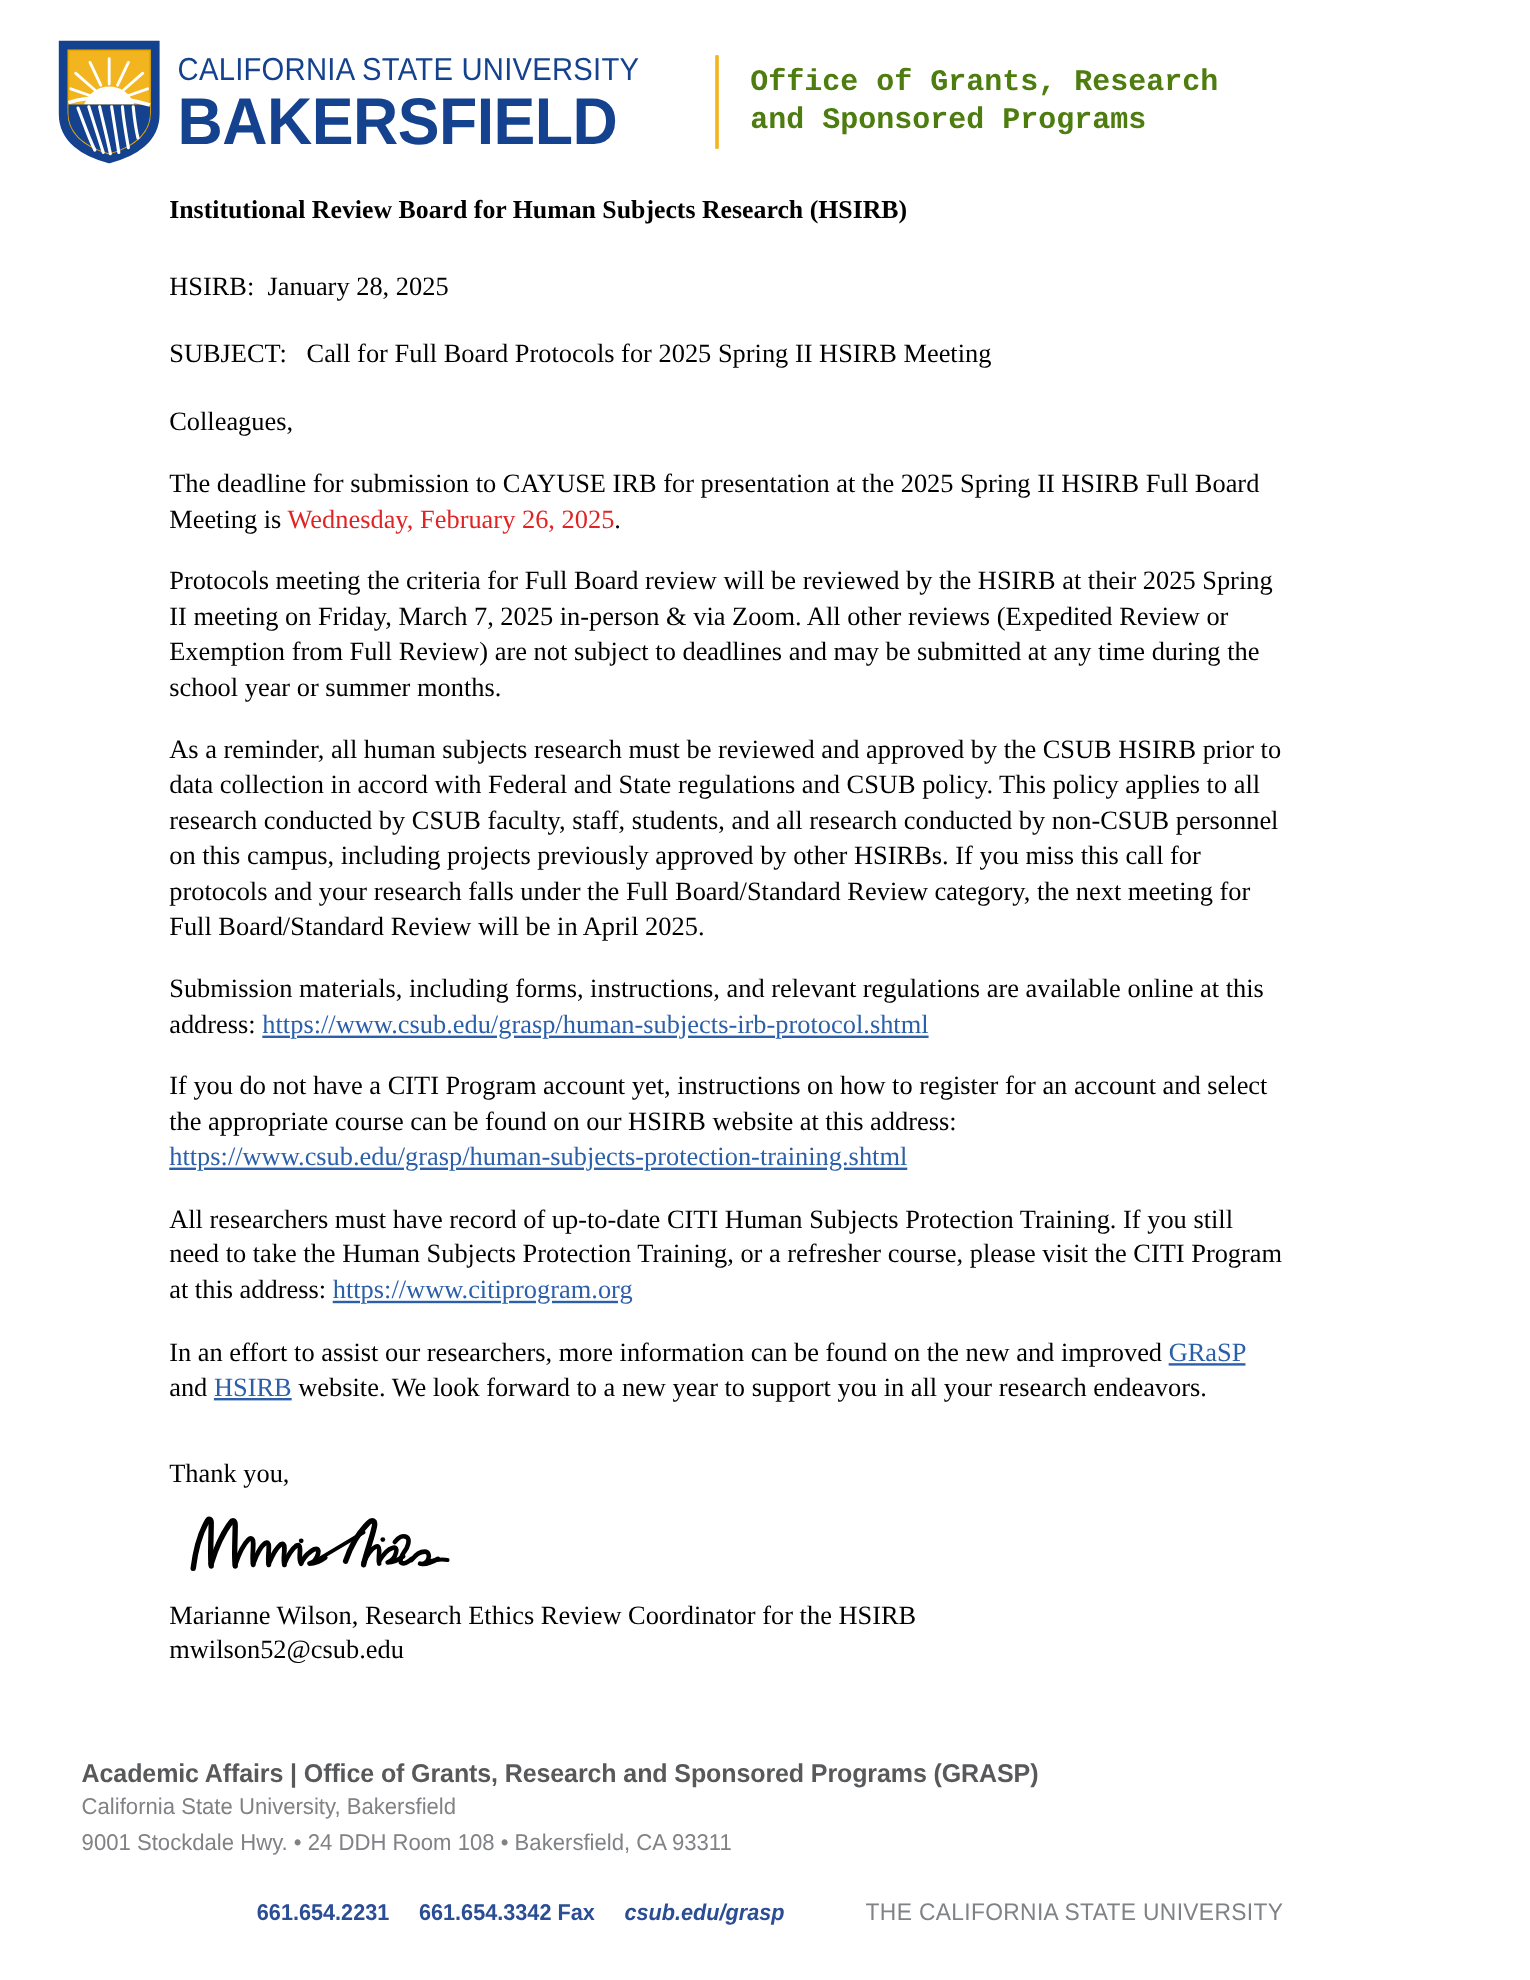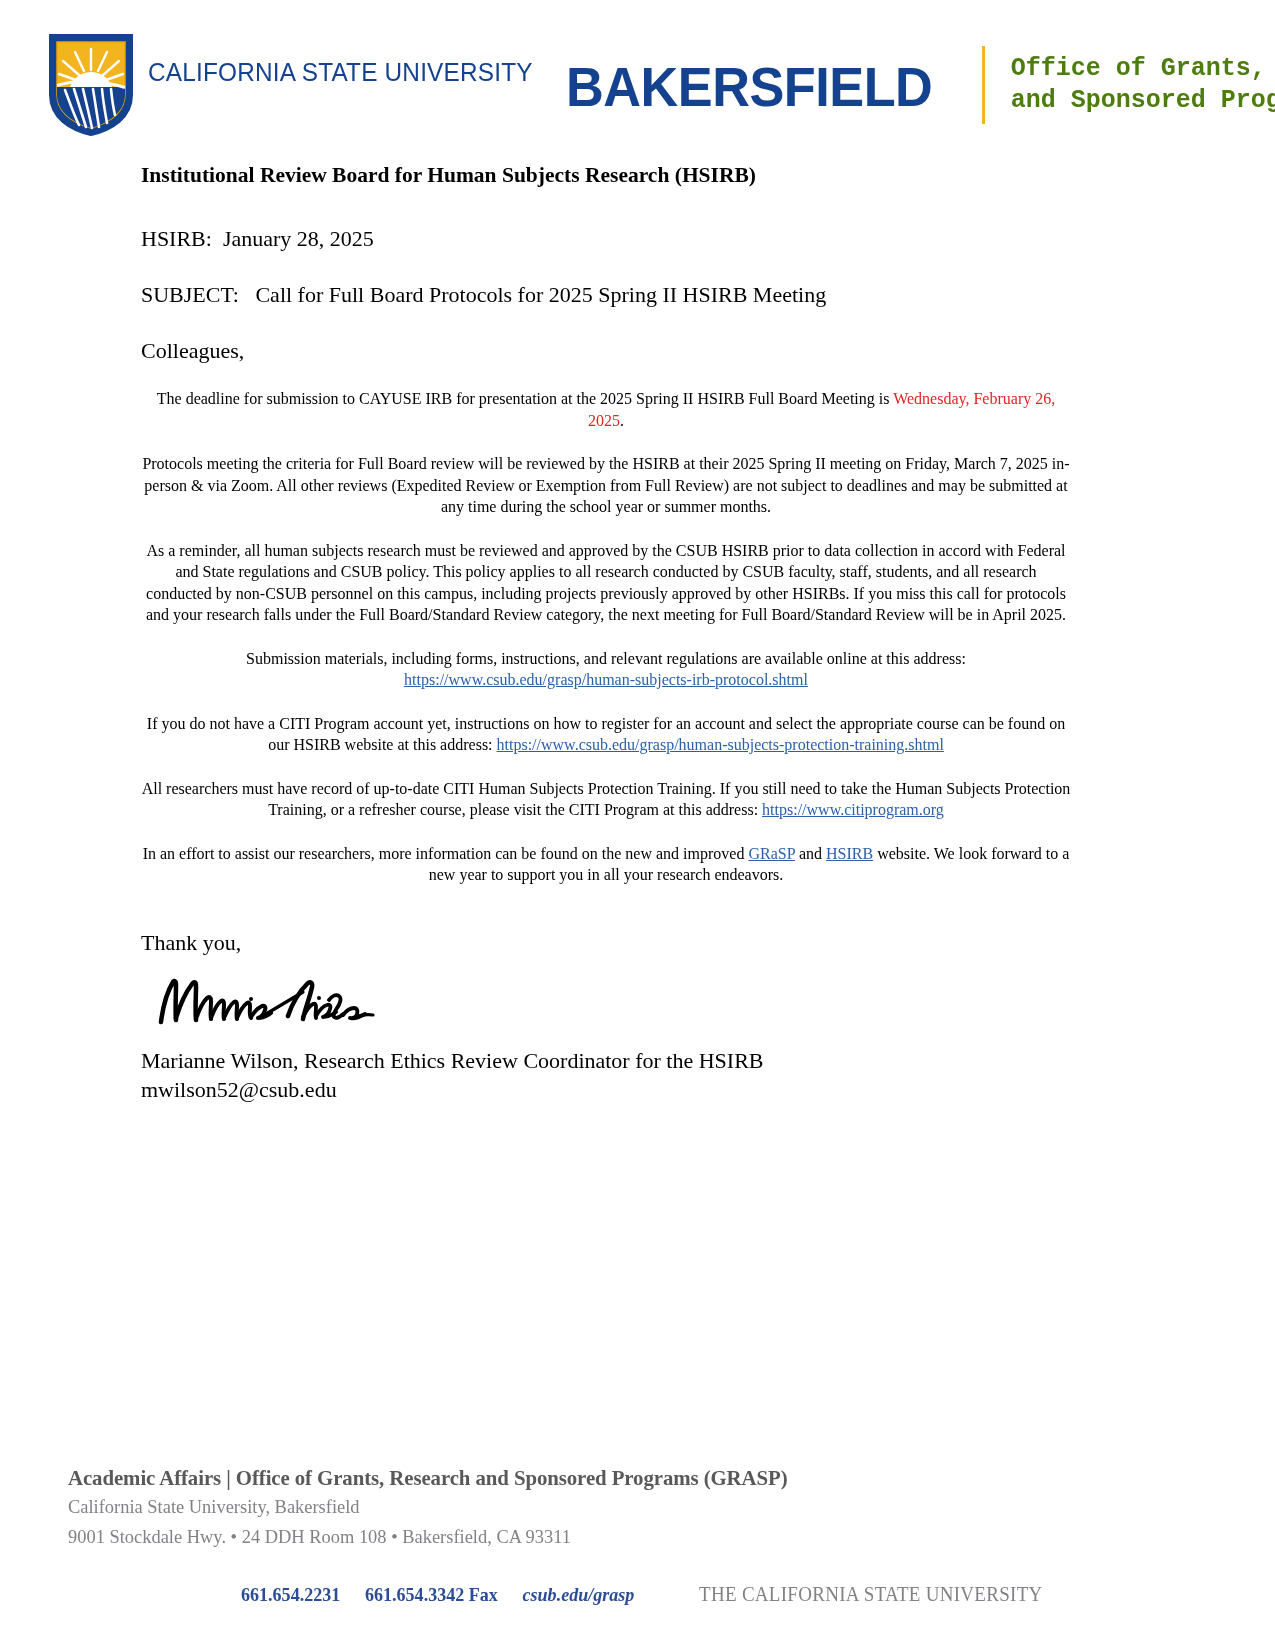--- a/index.html
+++ b/index.html
@@ -28,21 +28,21 @@
   }
   .shield-wrap {
     width: 86px;
     height: 104px;
     flex: 0 0 auto;
     margin-right: 14px;
   }
   .wordmark {
     flex: 0 0 auto;
     display: flex;
-    flex-direction: row;
+    flex-direction: column;
     justify-content: center;
     padding-top: 4px;
   }
   .wm-line1 {
     font-family: "Liberation Sans", sans-serif;
     font-weight: 400;
     font-size: 26.5px;
     letter-spacing: 0.2px;
     color: #15428f;
     line-height: 1.05;
@@ -90,24 +90,24 @@
     font-size: 21.5px;
     line-height: 1.3;
     margin: 0 0 34px 0;
   }
   .meta-line {
     font-size: 22px;
     line-height: 1.32;
     margin: 0 0 27px 0;
   }
   p.para {
-    font-size: 16px;
+    font-size: 22px;
     line-height: 1.345;
     margin: 0 0 22px 0;
-    text-align: center;
+    text-align: left;
   }
   .red {
     color: #e02424;
   }
   a.link, .link {
     color: #2b5faa;
   }
   .salutation {
     font-size: 22px;
     line-height: 1.32;
@@ -126,21 +126,21 @@
     line-height: 1.34;
     margin: 14px 0 0 0;
   }
 
   
   .footer {
     position: absolute;
     left: 68px;
     right: 60px;
     bottom: 44px;
-    font-family: Liberation Serif, serif;
+    font-family: Liberation Sans, sans-serif;
   }
   .footer-top {
     font-weight: 700;
     font-size: 21.5px;
     color: #58595b;
     letter-spacing: -0.1px;
     transform: scaleX(0.97);
     transform-origin: left center;
     white-space: nowrap;
   }

